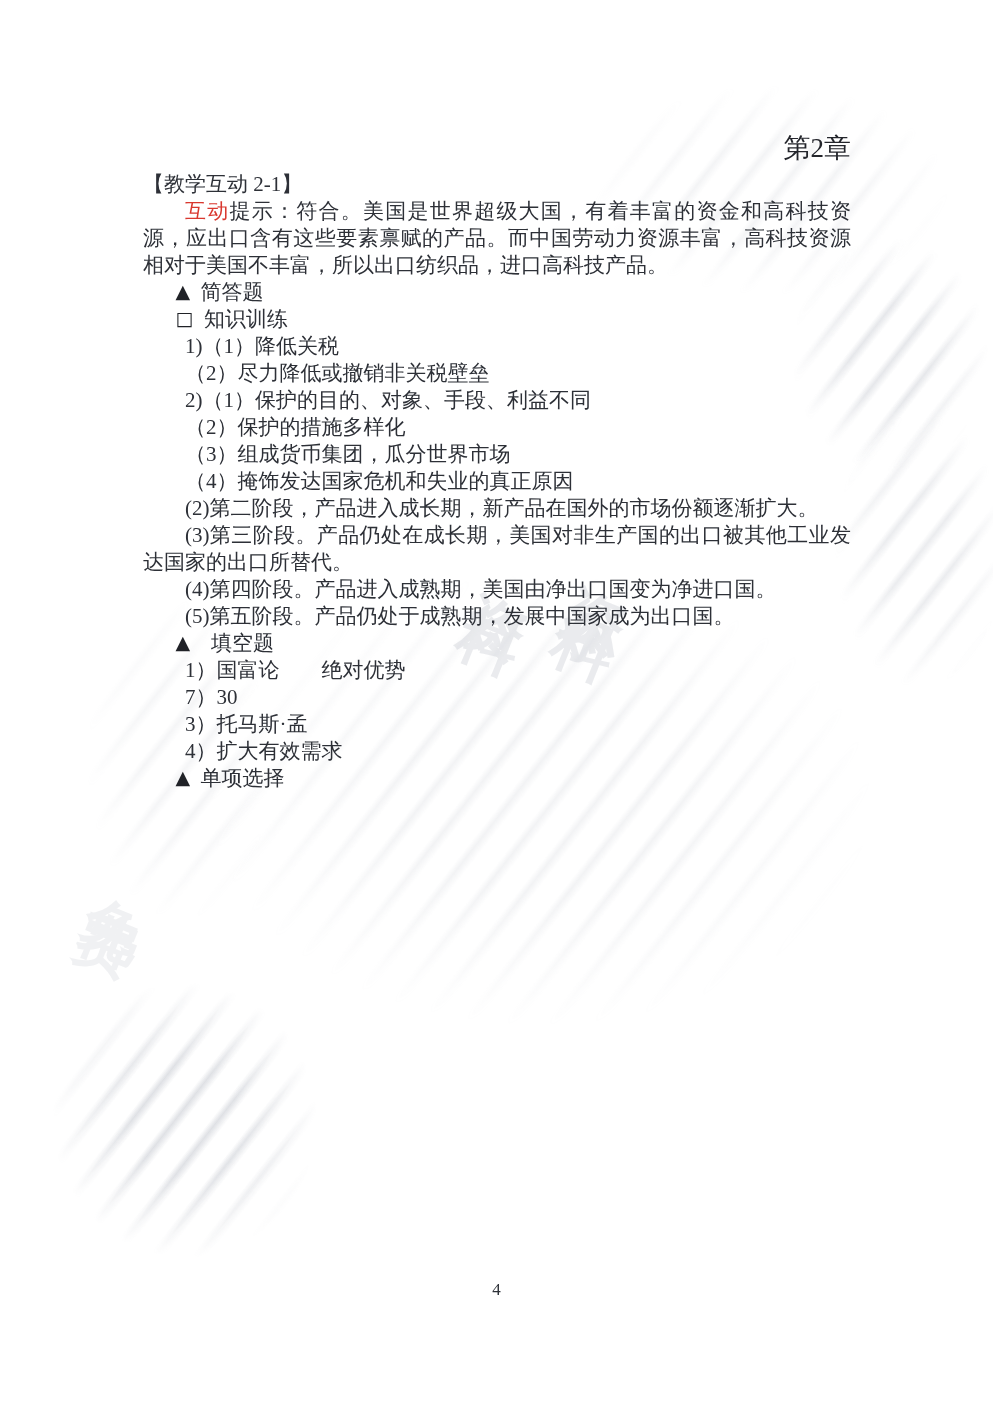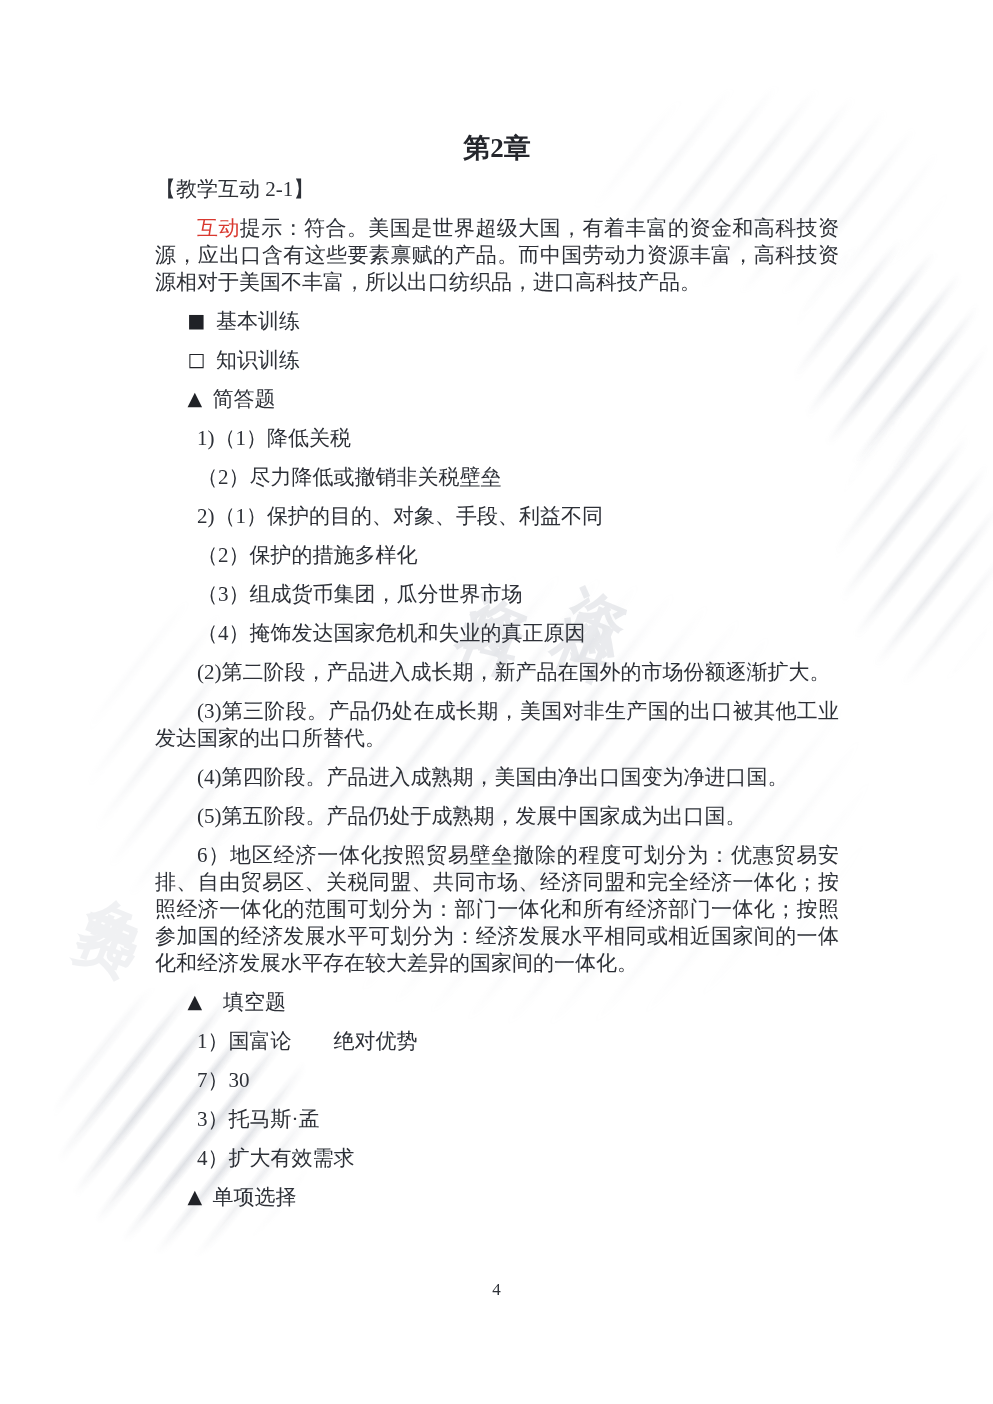--- a/index.html
+++ b/index.html
@@ -48,26 +48,26 @@
   .w1 { left: 478px; top: 552px; }
   .w2 { left: 575px; top: 545px; }
   .w3 { left: 95px;  top: 855px; opacity: 0.14; }
 
   
   .content { position: absolute; left: 143px; top: 132px; width: 708px; z-index: 1; }
   .title {
     margin: 0 0 7px 0;
     font-size: 27px;
     line-height: 32px;
-    font-weight: bold;
-    text-align: center;
+    font-weight: normal;
+    text-align: right;
     color: #24262c;
   }
   .content p {
-    margin: 12px;
+    margin: 0;
     font-size: 21px;
     line-height: 27px;
     text-align: justify;
   }
   .indent { text-indent: 2em; }
   .marker { padding-left: 1.55em; text-align: left !important; }
   .mk {
     display: inline-block;
     margin-right: 0.55em;
     font-family: "DejaVu Sans", sans-serif;
@@ -104,37 +104,35 @@
     <span class="wm-text w3">免费</span>
   </div>
 
   <div class="content">
     <h1 class="title">第2章</h1>
 
     <p>【教学互动 2-1】</p>
 
     <p class="indent"><span class="red">互动</span><span>提示：符合。美国是世界超级大国，有着丰富的资金和高科技资源，应出口含有这些要素禀赋的产品。而中国劳动力资源丰富，高科技资源相对于美国不丰富，所以出口纺织品，进口高科技产品。</span></p>
 
-    <p class="marker"><span class="mk">■</span><span>基本训练</span></p>
+
+    <p class="marker"><span class="mk">▲</span><span>简答题</span></p>
 
     <p class="marker"><span class="mk">□</span><span>知识训练</span></p>
-
-    <p class="marker"><span class="mk">▲</span><span>简答题</span></p>
 
     <p class="indent">1)（1）降低关税</p>
     <p class="indent">（2）尽力降低或撤销非关税壁垒</p>
     <p class="indent">2)（1）保护的目的、对象、手段、利益不同</p>
     <p class="indent">（2）保护的措施多样化</p>
     <p class="indent">（3）组成货币集团，瓜分世界市场</p>
     <p class="indent">（4）掩饰发达国家危机和失业的真正原因</p>
     <p class="indent">(2)第二阶段，产品进入成长期，新产品在国外的市场份额逐渐扩大。</p>
     <p class="indent">(3)第三阶段。产品仍处在成长期，美国对非生产国的出口被其他工业发达国家的出口所替代。</p>
     <p class="indent">(4)第四阶段。产品进入成熟期，美国由净出口国变为净进口国。</p>
     <p class="indent">(5)第五阶段。产品仍处于成熟期，发展中国家成为出口国。</p>
-    <p class="indent">6）地区经济一体化按照贸易壁垒撤除的程度可划分为：优惠贸易安排、自由贸易区、关税同盟、共同市场、经济同盟和完全经济一体化；按照经济一体化的范围可划分为：部门一体化和所有经济部门一体化；按照参加国的经济发展水平可划分为：经济发展水平相同或相近国家间的一体化和经济发展水平存在较大差异的国家间的一体化。</p>
 
     <p class="marker"><span class="mk wide">▲</span><span>填空题</span></p>
 
     <p class="indent">1）国富论　　绝对优势</p>
     <p class="indent">7）30</p>
     <p class="indent">3）托马斯·孟</p>
     <p class="indent">4）扩大有效需求</p>
 
     <p class="marker"><span class="mk">▲</span><span>单项选择</span></p>
   </div>

